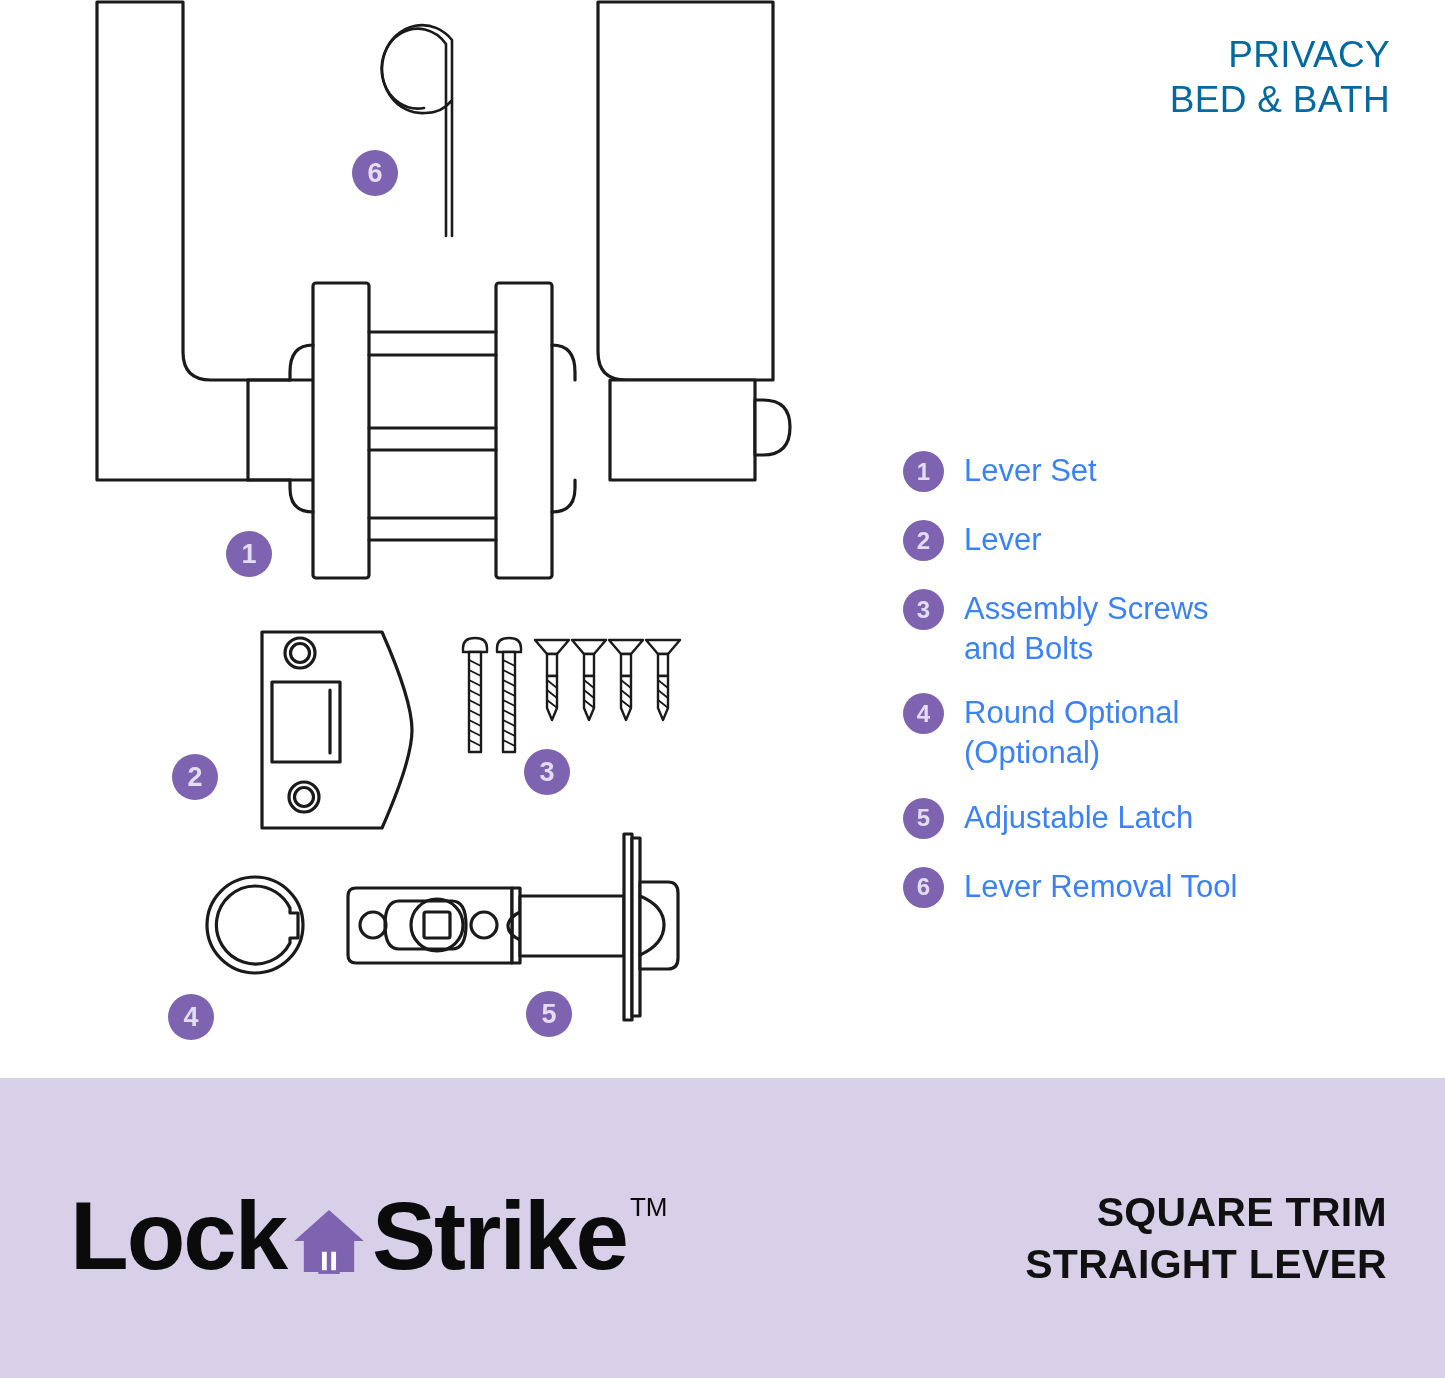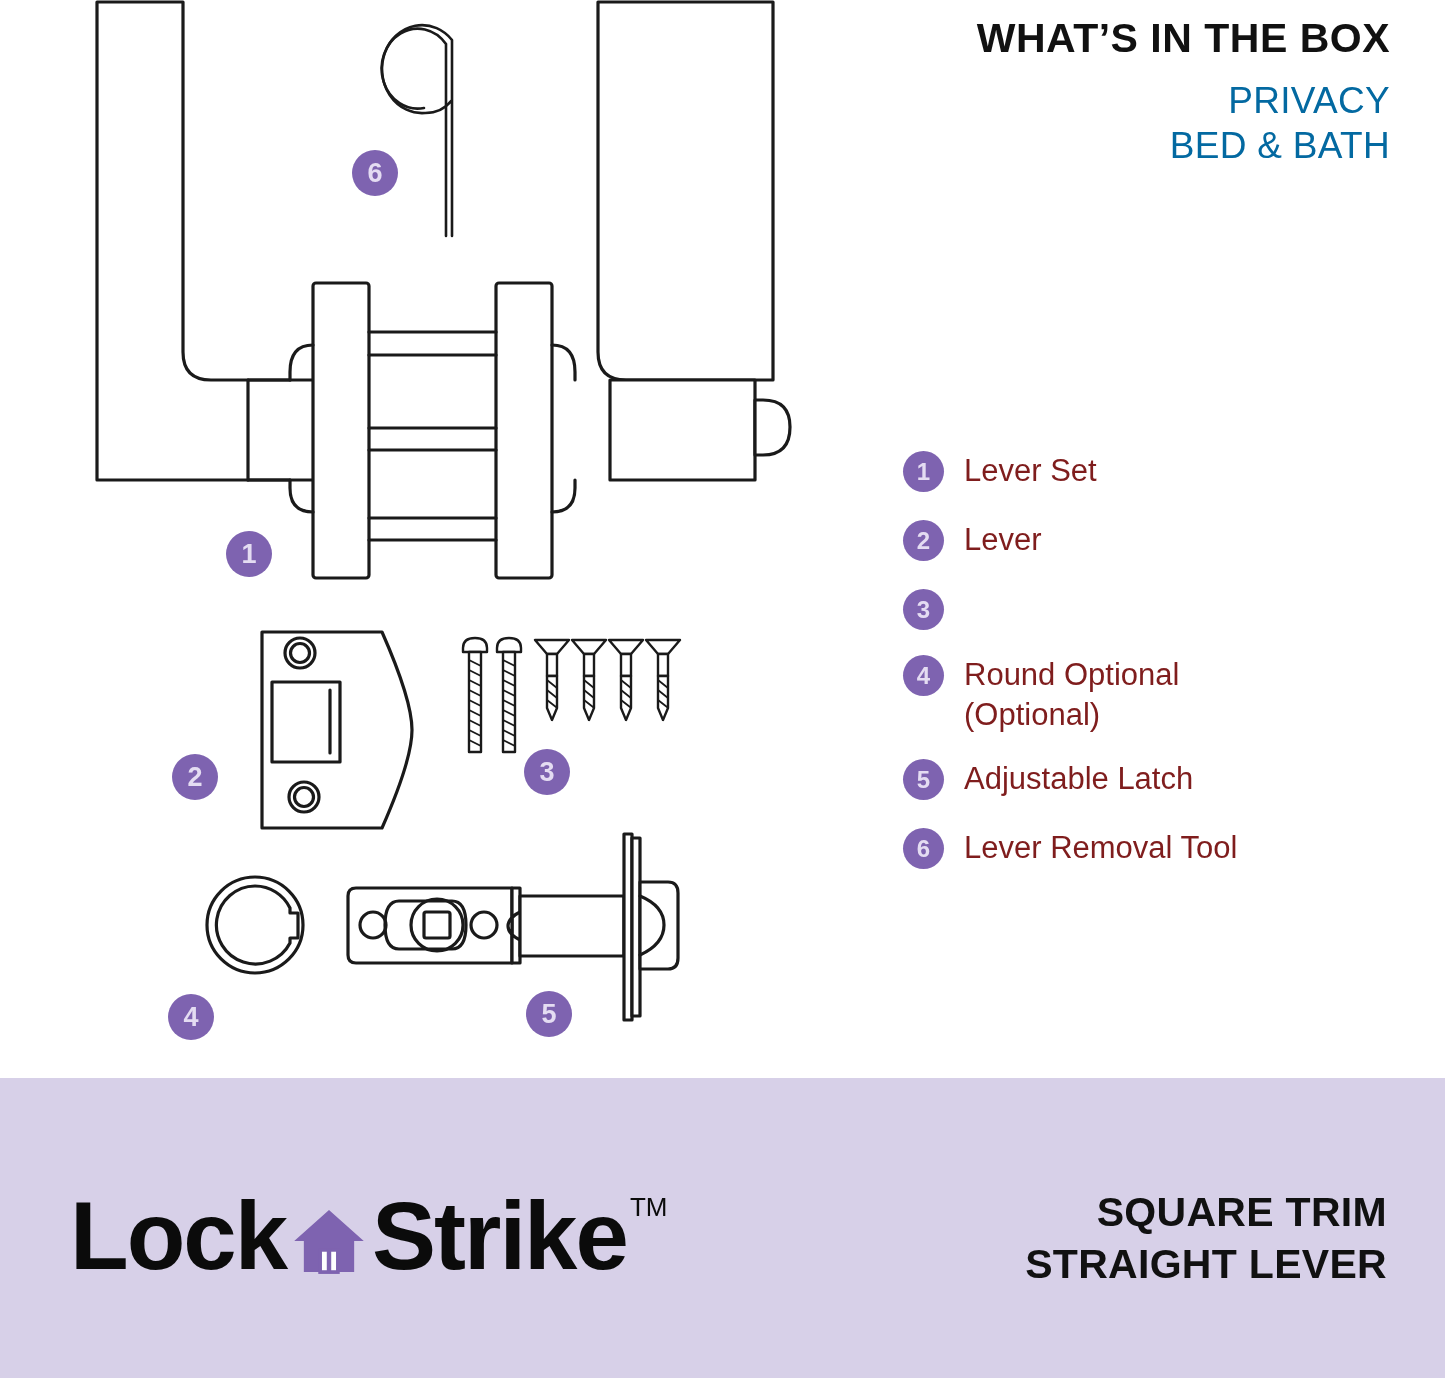--- a/index.html
+++ b/index.html
@@ -71,21 +71,21 @@
     font-weight: bold;
     display: flex;
     align-items: center;
     justify-content: center;
     line-height: 1;
     margin-top: 1px;
   }
   .legend-text {
     margin-left: 20px;
     font-size: 31px;
-    color: #7f1d1d;
+    color: #3b82f6;
     line-height: 1.28;
     padding-top: 1px;
   }
   .legend-text .line2 { display: block; }
 
   
   .dbadge {
     position: absolute;
     width: 46px;
     height: 46px;
@@ -155,21 +155,20 @@
 
   svg { display: block; }
   .ill { position: absolute; left: 0; top: 0; }
 </style>
 </head>
 <body>
 
 <div id="page">
 
   <div class="header-block">
-    <div class="title-main">WHAT’S IN THE BOX</div>
     <div class="title-sub-spacer"></div>
     <div class="title-sub">PRIVACY</div>
     <div class="title-sub">BED &amp; BATH</div>
   </div>
 
   <svg class="ill" width="870" height="1075" viewBox="0 0 870 1075">
     <g fill="#ffffff" stroke="#1a1a1a" stroke-width="3.2" stroke-linejoin="round" stroke-linecap="round">
 
       <g>
 
@@ -324,20 +323,24 @@
 
     <div class="legend-row">
       <div class="badge">2</div>
       <div class="legend-text">
         <span>Lever</span>
       </div>
     </div>
 
     <div class="legend-row two-line">
       <div class="badge">3</div>
+      <div class="legend-text">
+        <span>Assembly Screws</span>
+        <span class="line2">and Bolts</span>
+      </div>
     </div>
 
     <div class="legend-row two-line">
       <div class="badge">4</div>
       <div class="legend-text">
         <span>Round Optional</span>
         <span class="line2">(Optional)</span>
       </div>
     </div>
 

